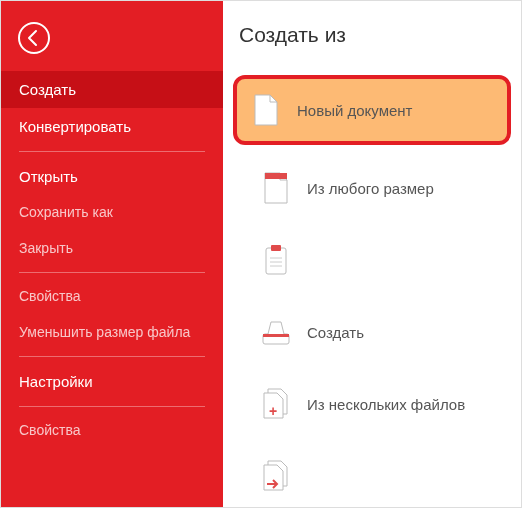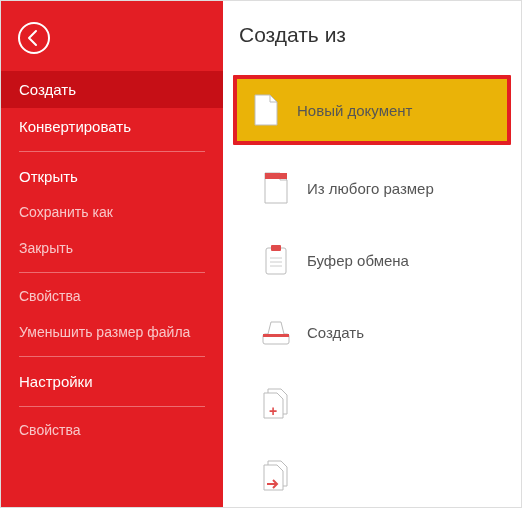--- a/index.html
+++ b/index.html
@@ -57,23 +57,23 @@
     cursor: pointer;
     font-size: 15px;
     color: #555;
   }
   .option .icon-slot {
     width: 30px; height: 34px;
     display: flex; align-items: center; justify-content: center;
     flex-shrink: 0;
   }
   .option.highlight {
-    background: #eab308;
+    background: #fdba74;
     border: 4px solid #e31e24;
-    border-radius: 1px;
+    border-radius: 12px;
     padding: 14px 14px;
   }
   .option.highlight .label { color: #555; }
   .option:not(.highlight) { padding-left: 28px; }
 </style>
 </head>
 <body>
 
 <div class="app">
   <aside class="sidebar">
@@ -133,21 +133,20 @@
       <div class="option">
         <span class="icon-slot">
           <svg width="26" height="32" viewBox="0 0 26 32">
               <rect x="3" y="4" width="20" height="26" rx="2" fill="#fff" stroke="#bbb"></rect>
               <rect x="8" y="1" width="10" height="6" rx="1" fill="#e04b4b"></rect>
               <line x1="7" y1="14" x2="19" y2="14" stroke="#ccc"></line>
               <line x1="7" y1="18" x2="19" y2="18" stroke="#ccc"></line>
               <line x1="7" y1="22" x2="19" y2="22" stroke="#ccc"></line>
             </svg>
         </span>
-        <span class="label">Буфер обмена</span>
       </div>
 
       <div class="option">
         <span class="icon-slot">
           <svg width="30" height="28" viewBox="0 0 30 28">
               <rect x="2" y="16" width="26" height="10" rx="2" fill="#fff" stroke="#bbb"></rect>
               <path d="M7 16 L10 4 H20 L23 16" fill="#fff" stroke="#bbb"></path>
               <rect x="2" y="16" width="26" height="3" fill="#e04b4b"></rect>
             </svg>
         </span>
@@ -155,20 +154,21 @@
       </div>
 
       <div class="option">
         <span class="icon-slot">
           <svg width="30" height="32" viewBox="0 0 30 32">
               <path d="M7 1 H20 L26 7 V26 H7 Z" fill="#fff" stroke="#bbb"></path>
               <path d="M3 5 H16 L22 11 V30 H3 Z" fill="#fff" stroke="#bbb"></path>
               <text x="8" y="28" font-size="14" font-weight="bold" fill="#e04b4b">+</text>
             </svg>
         </span>
+        <span class="label">Из нескольких файлов</span>
       </div>
 
       <div class="option">
         <span class="icon-slot">
           <svg width="30" height="32" viewBox="0 0 30 32">
               <path d="M7 1 H20 L26 7 V26 H7 Z" fill="#fff" stroke="#bbb"></path>
               <path d="M3 5 H16 L22 11 V30 H3 Z" fill="#fff" stroke="#bbb"></path>
               <path d="M6 24 H16 M12 20 L16 24 L12 28" fill="none" stroke="#e04b4b" stroke-width="2"></path>
             </svg>
         </span>

